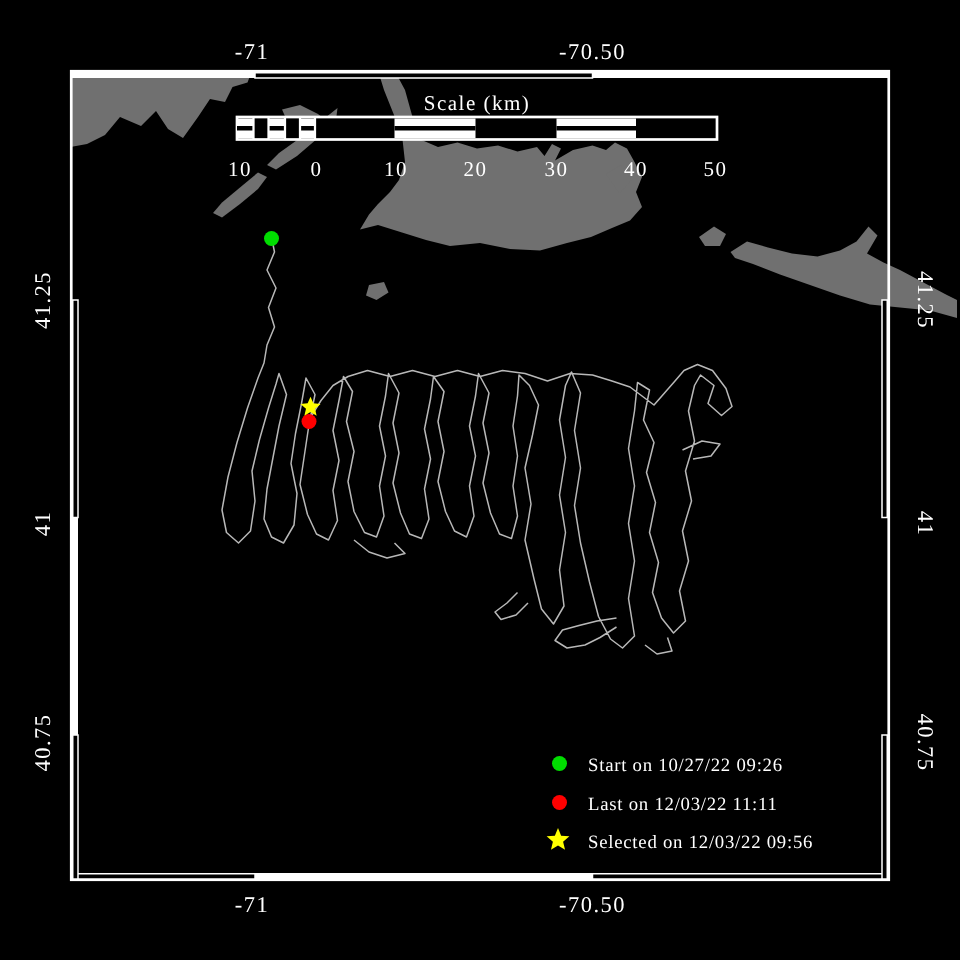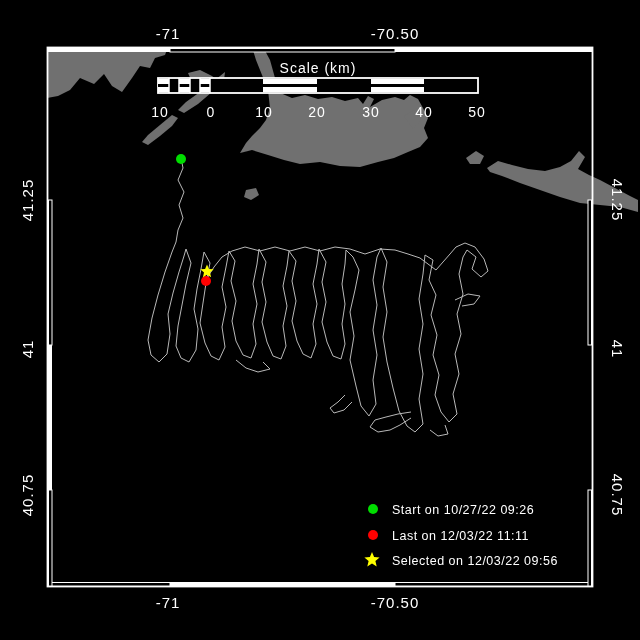--- a/index.html
+++ b/index.html
@@ -1,17 +1,17 @@
 <!DOCTYPE html>
 <html><head>
 <meta charset="utf-8">
 <style>
   html,body{margin:0;padding:0;background:#000;}
   .stage{position:relative;width:640px;height:640px;background:#000;overflow:hidden;
-         font-family:Liberation Sans, sans-serif;}
+         font-family:Liberation Serif, serif;}
   svg text{fill:#fff;}
   .axis-label{font-size:15px;letter-spacing:1px;}
   .scale-title{font-size:14px;letter-spacing:1px;}
   .scale-tick{font-size:14px;letter-spacing:1px;}
   .legend-label{font-size:12.5px;letter-spacing:0.5px;}
 </style>
 </head>
 <body>
 
 <div class="stage">

